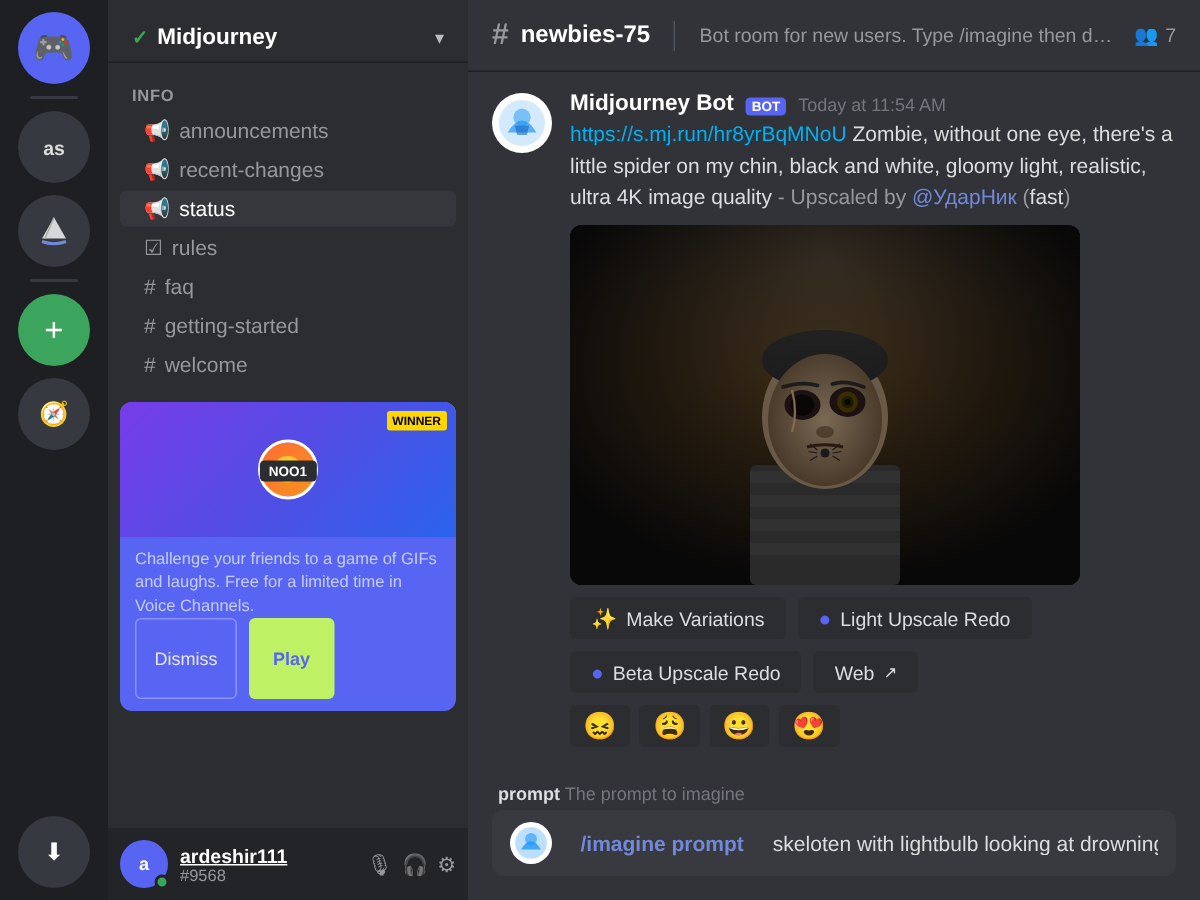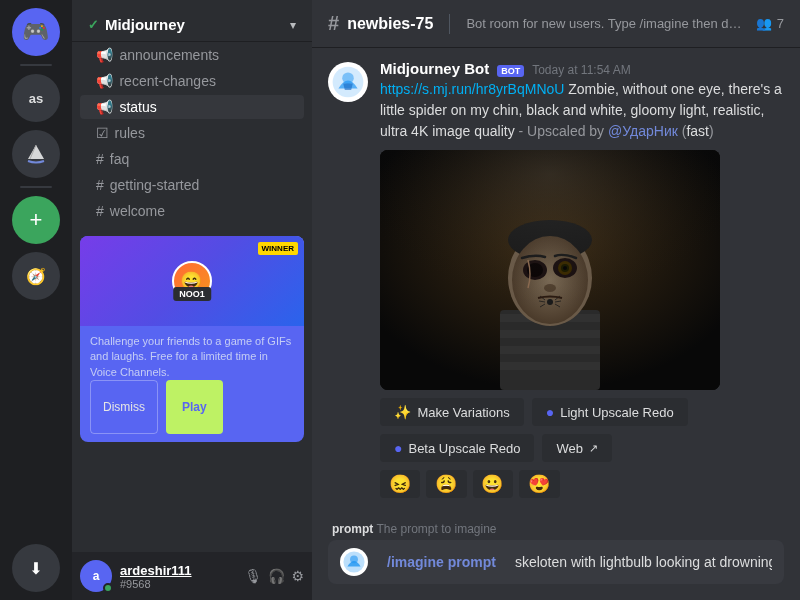--- a/index.html
+++ b/index.html
@@ -130,21 +130,21 @@
       background: linear-gradient(135deg, #ff6b35, #f7931e);
       display: flex;
       align-items: center;
       justify-content: center;
       color: #fff;
       font-size: 18px;
       border: 2px solid #fff;
     }
     .promo-noob-badge {
       position: absolute;
-      bottom: 0;
+      bottom: 12px;
       left: 50%;
       transform: translateX(-50%);
       background: #2b2d31;
       color: #fff;
       font-size: 9px;
       font-weight: 700;
       padding: 2px 6px;
       border-radius: 3px;
     }
     .promo-content { padding: 8px 10px; }
@@ -424,20 +424,21 @@
 
 <div class="sidebar">
   <div class="sidebar-header">
     <div class="sidebar-header-title">
       <span class="checkmark">✓</span>
       <span>Midjourney</span>
     </div>
     <span class="chevron">▾</span>
   </div>
 
+  <div class="sidebar-section-label">INFO</div>
 
   <div class="sidebar-channel">
     <span class="channel-icon">📢</span>
     <span>announcements</span>
   </div>
   <div class="sidebar-channel">
     <span class="channel-icon">📢</span>
     <span>recent-changes</span>
   </div>
   <div class="sidebar-channel active">

